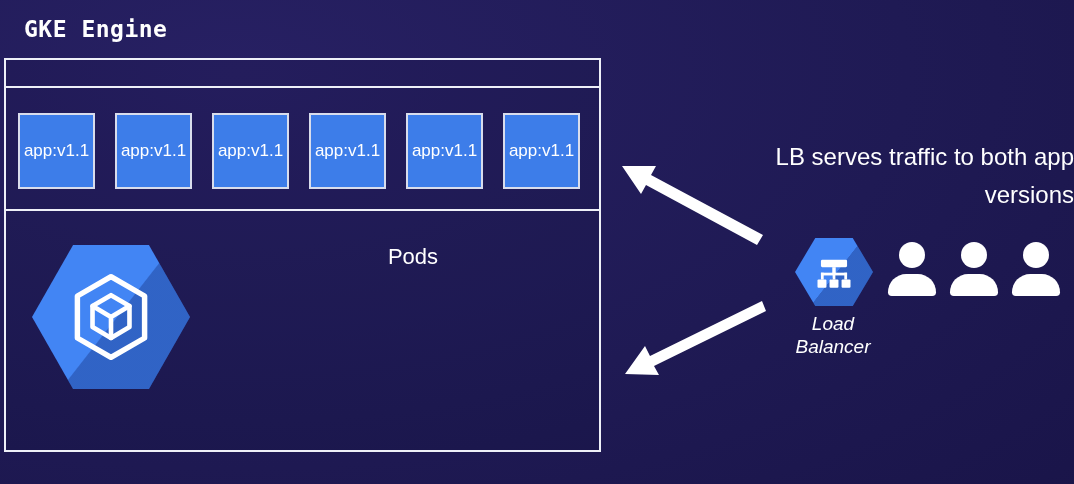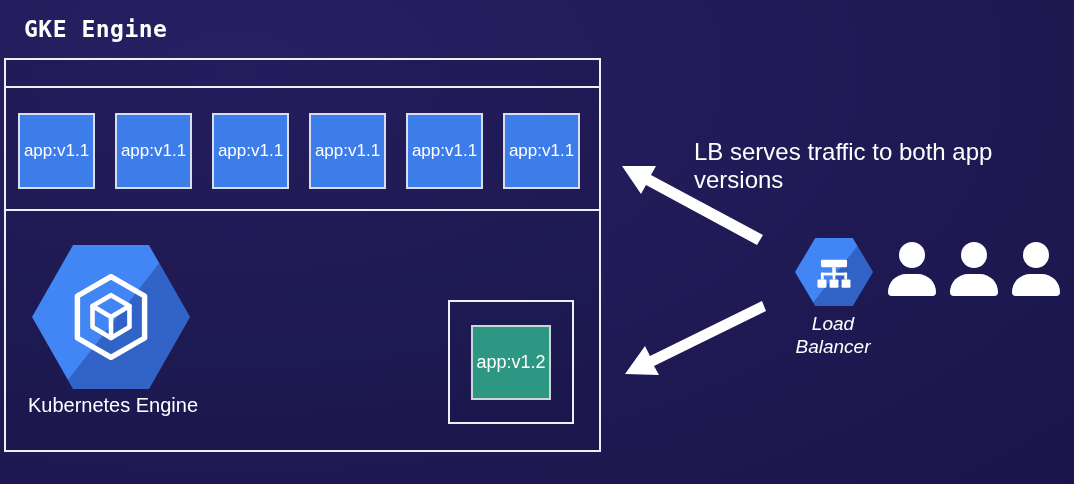--- a/index.html
+++ b/index.html
@@ -72,21 +72,21 @@
   }
   .canary-box {
     width: 80px; height: 75px;
     background: var(--app-v2-green);
     border: 2px solid #ccd6d4;
     display: flex; align-items: center; justify-content: center;
     font-size: 18px; color: #fff;
   }
   .annotation {
     position: absolute; left: 694px; top: 138px; width: 380px;
-    text-align: left; font-size: 24px; line-height: 28px;
+    text-align: right; font-size: 24px; line-height: 38px;
   }
   .arrows { position: absolute; inset: 0; pointer-events: none; }
   .lb-hex {
     position: absolute; left: 795px; top: 238px;
     width: 78px; height: 68px;
     background: var(--gcp-blue);
     clip-path: polygon(26% 0, 74% 0, 100% 50%, 74% 100%, 26% 100%, 0 50%);
     display: flex; align-items: center; justify-content: center;
   }
   .lb-label {
@@ -126,26 +126,23 @@
   </div>
 
   <div class="gke-hex">
     <div class="hex-shade"></div>
     <svg width="84" height="88" viewBox="0 0 100 104" fill="none" stroke="#ffffff" stroke-linejoin="round" stroke-linecap="round" style="position:relative">
       <polygon points="50,4 90,27 90,77 50,100 10,77 10,27" stroke-width="6.5"></polygon>
       <polygon points="50,26 72,39 72,64 50,77 28,64 28,39" stroke-width="5.5"></polygon>
       <path d="M28,39 L50,52 L72,39 M50,52 L50,77" stroke-width="5.5"></path>
     </svg>
   </div>
-  <div class="gke-label">Kubernetes Engine</div>
 
+  <div class="pods-label">Pods</div>
 
-  <div class="canary-frame">
-    <div class="canary-box">app:v1.2</div>
-  </div>
 </div>
 
 <div class="annotation">LB serves traffic to both app versions</div>
 
 <svg class="arrows" width="1074" height="484" viewBox="0 0 1074 484">
   <polygon fill="#ffffff" points="622,166 656,166 651,175 763,235 757,245 646,185 641,194"></polygon>
   <polygon fill="#ffffff" points="625,374 645,346 650,356 762,301 766,311 654,366 659,375"></polygon>
 </svg>
 
 <div class="lb-hex">

